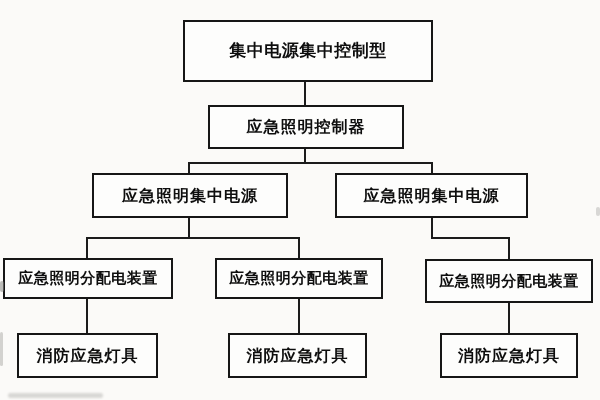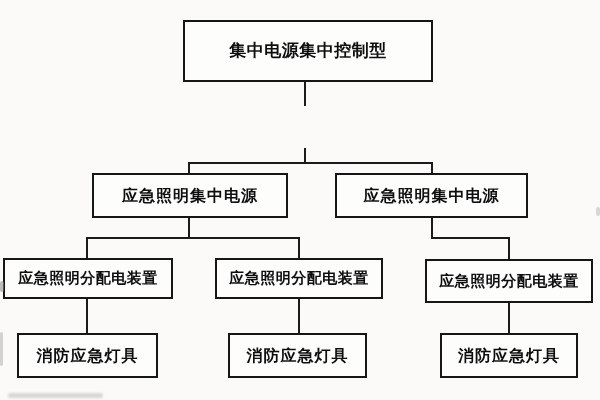--- a/index.html
+++ b/index.html
@@ -89,20 +89,23 @@
   <div class="line c4b"></div>
   <div class="line c4c"></div>
   <div class="line c5"></div>
   <div class="line c6"></div>
   <div class="line c7"></div>
 
   <div class="node n-system">
     <span>集中电源集中控制型</span>
   </div>
 
+  <div class="node n-controller">
+    <span>应急照明控制器</span>
+  </div>
 
   <div class="node n-cp-left">
     <span>应急照明集中电源</span>
   </div>
 
   <div class="node n-cp-right">
     <span>应急照明集中电源</span>
   </div>
 
   <div class="node n-dist-left">

